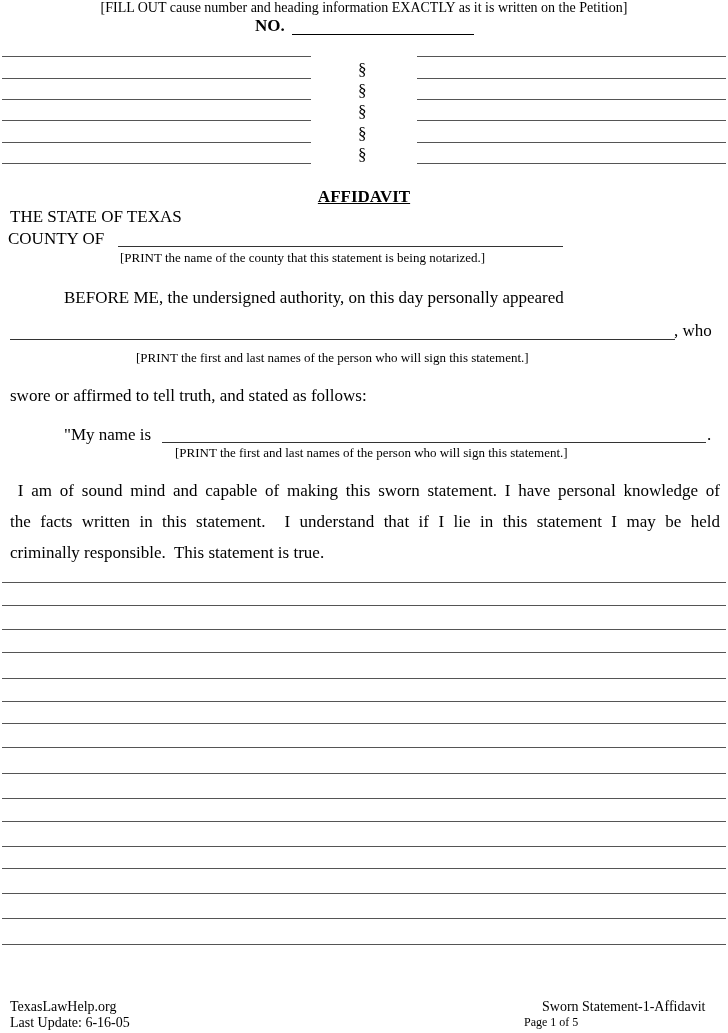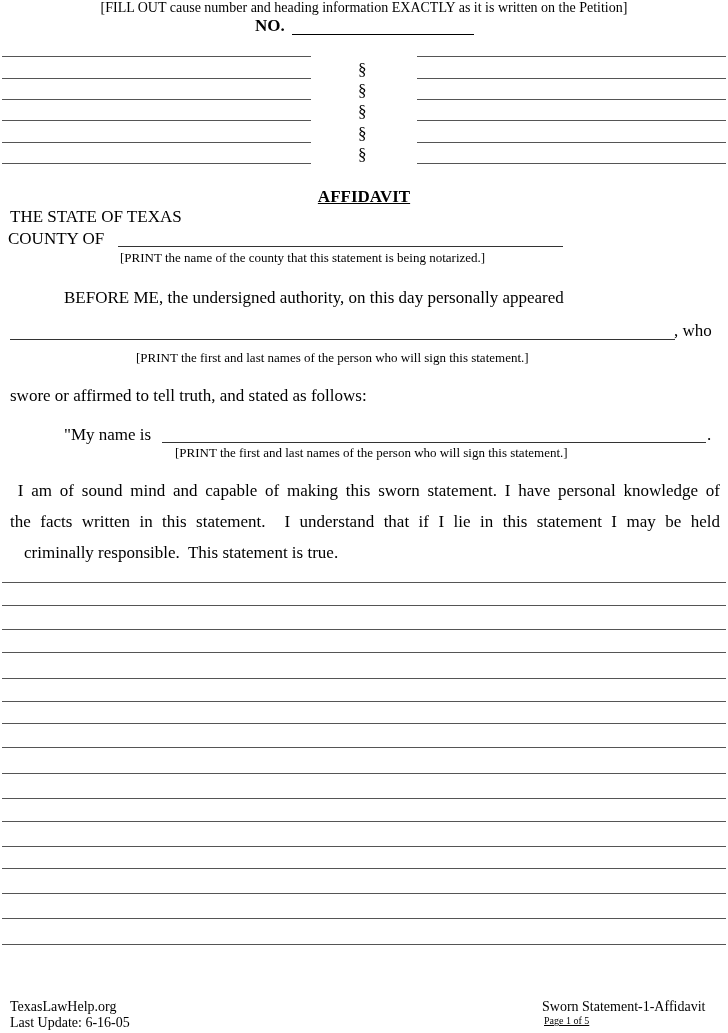--- a/index.html
+++ b/index.html
@@ -56,21 +56,21 @@
 <div class="abs body16" style="left:10px;top:386px;">swore or affirmed to tell truth, and stated as follows:</div>
 
 <div class="abs body16" style="left:64px;top:425px;">"My name is</div>
 <div class="line" style="left:162px;top:442px;width:544px;border-top:1px solid #333;"></div>
 <div class="abs body16" style="left:707px;top:425px;">.</div>
 <div class="abs hint" style="left:175px;top:445px;">[PRINT the first and last names of the person who will sign this statement.]</div>
 
 <div>
   <div class="abs body16" style="left:10px;width:710px;top:481px;text-align:justify;text-align-last:justify;white-space:pre;"> I am of sound mind and capable of making this sworn statement. I have personal knowledge of</div>
   <div class="abs body16" style="left:10px;width:710px;top:512px;text-align:justify;text-align-last:justify;white-space:pre;">the facts written in this statement.  I understand that if I lie in this statement I may be held</div>
-  <div class="abs body16" style="left:24px;top:543px;white-space:pre;">criminally responsible.  This statement is true.</div>
+  <div class="abs body16" style="left:10px;top:543px;white-space:pre;">criminally responsible.  This statement is true.</div>
 </div>
 
 <div>
   <div class="line" style="left:2px;top:582px;width:724px;"></div>
   <div class="line" style="left:2px;top:605px;width:724px;"></div>
   <div class="line" style="left:2px;top:629px;width:724px;"></div>
   <div class="line" style="left:2px;top:652px;width:724px;"></div>
   <div class="line" style="left:2px;top:678px;width:724px;"></div>
   <div class="line" style="left:2px;top:701px;width:724px;"></div>
   <div class="line" style="left:2px;top:723px;width:724px;"></div>
@@ -81,13 +81,13 @@
   <div class="line" style="left:2px;top:846px;width:724px;"></div>
   <div class="line" style="left:2px;top:868px;width:724px;"></div>
   <div class="line" style="left:2px;top:893px;width:724px;"></div>
   <div class="line" style="left:2px;top:918px;width:724px;"></div>
   <div class="line" style="left:2px;top:944px;width:724px;"></div>
 </div>
 
 <div class="abs" style="left:10px;top:999px;font-size:14px;">TexasLawHelp.org</div>
 <div class="abs" style="left:10px;top:1015px;font-size:14px;">Last Update: 6-16-05</div>
 <div class="abs" style="left:542px;top:999px;font-size:14px;">Sworn Statement-1-Affidavit</div>
-<div class="abs" style="left:544px;top:1015px;font-size:10px;text-decoration:underline;">Page 1 of 5</div>
+<div class="abs" style="left:524px;top:1015px;font-size:12px;">Page 1 of 5</div>
 
 </body></html>

